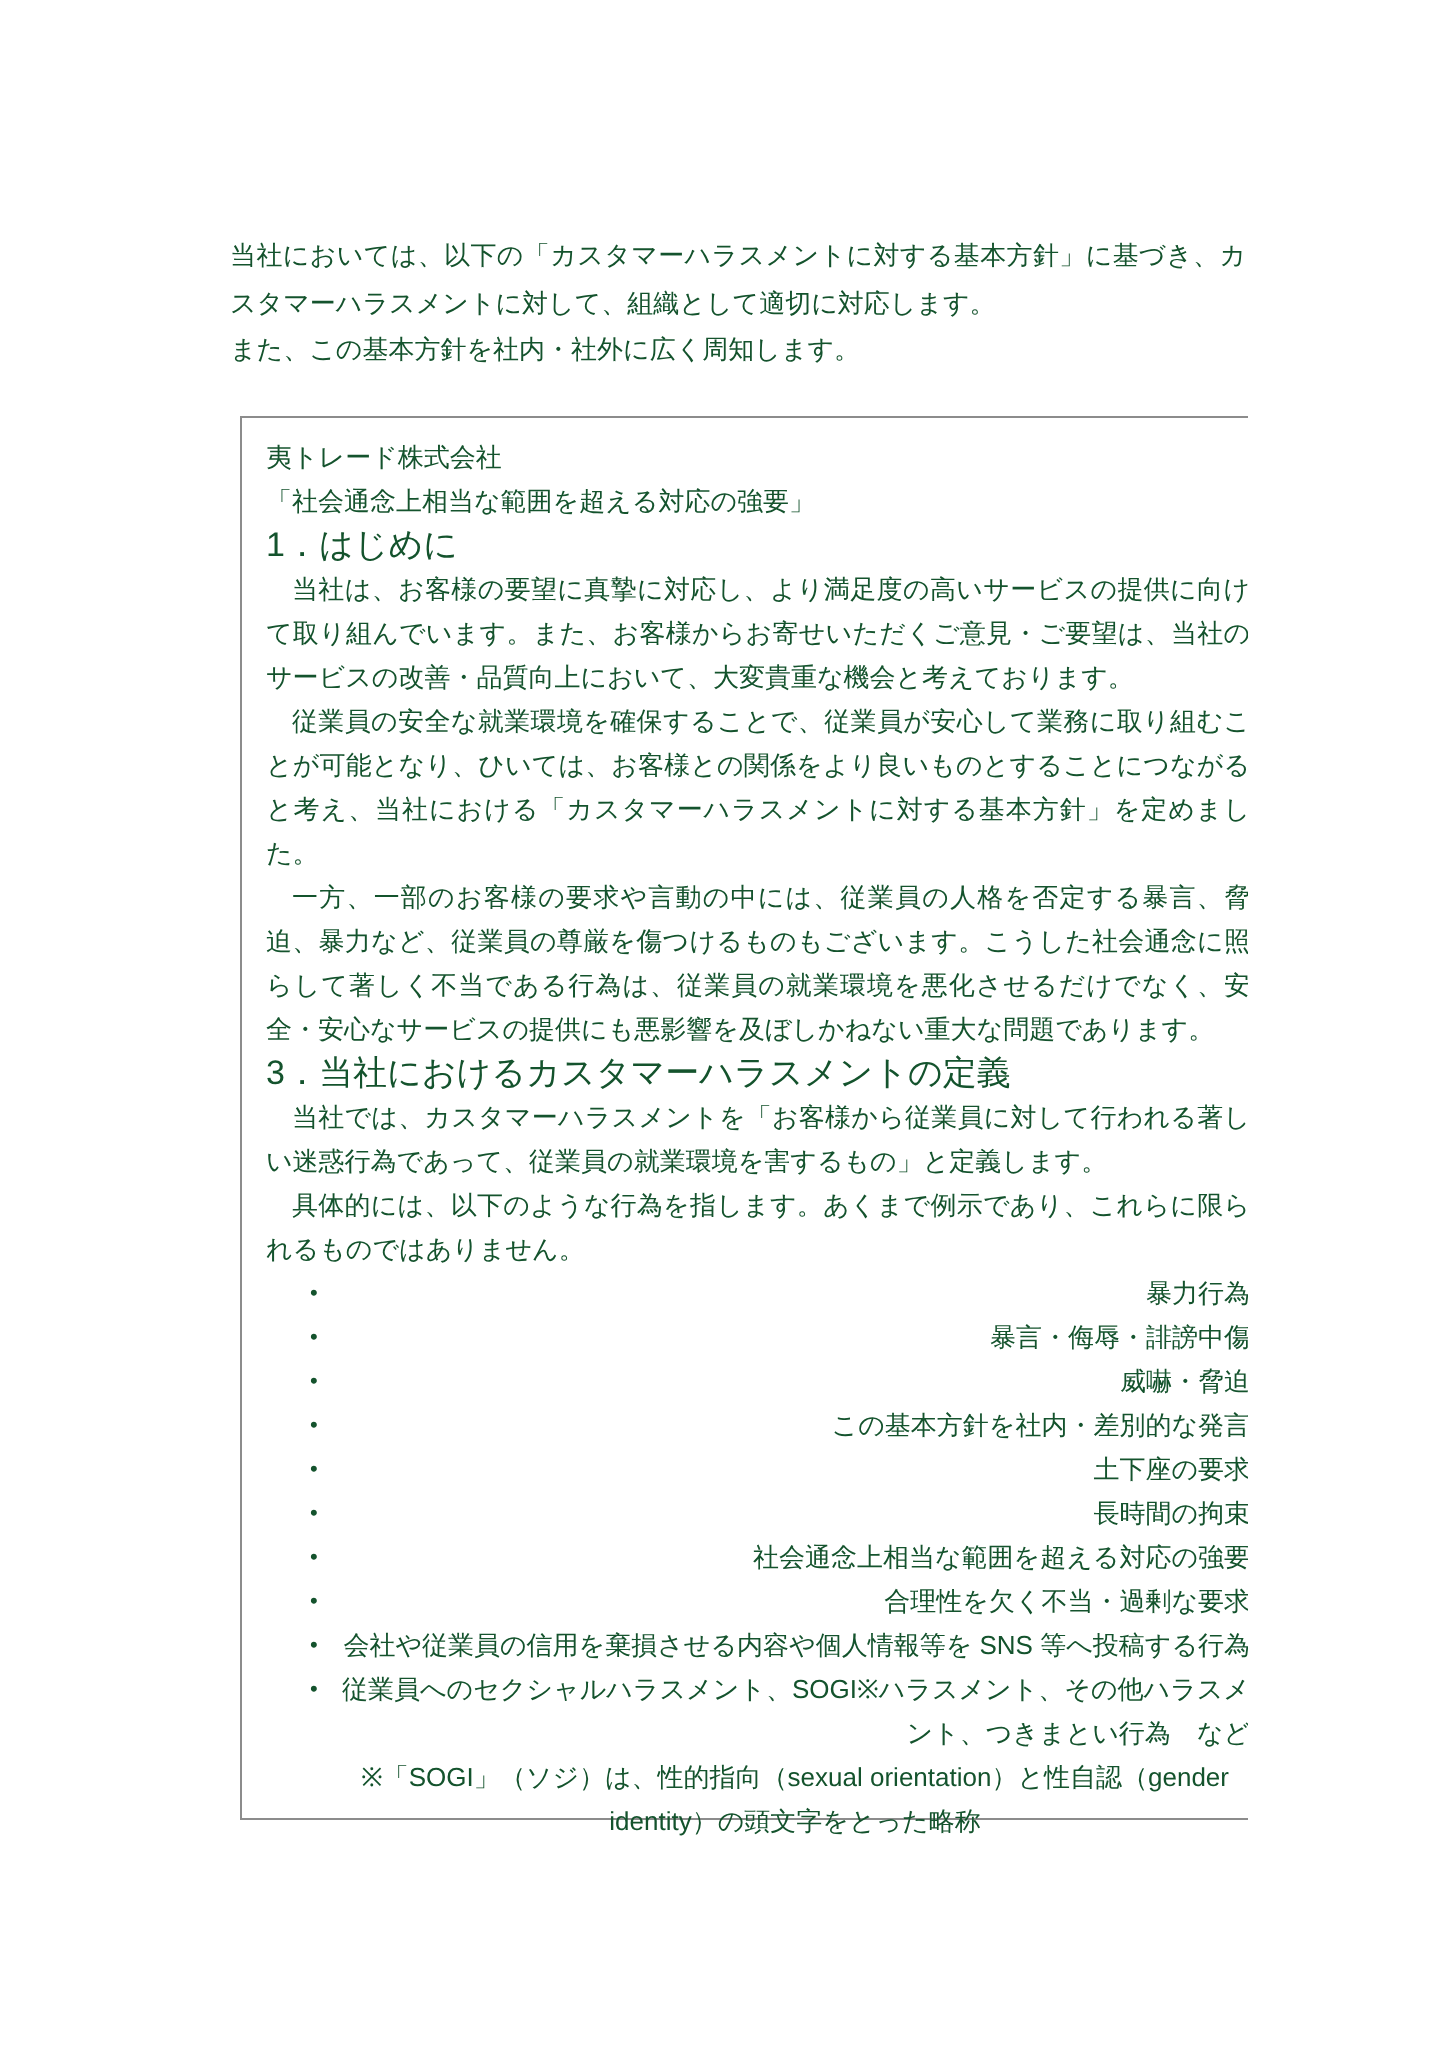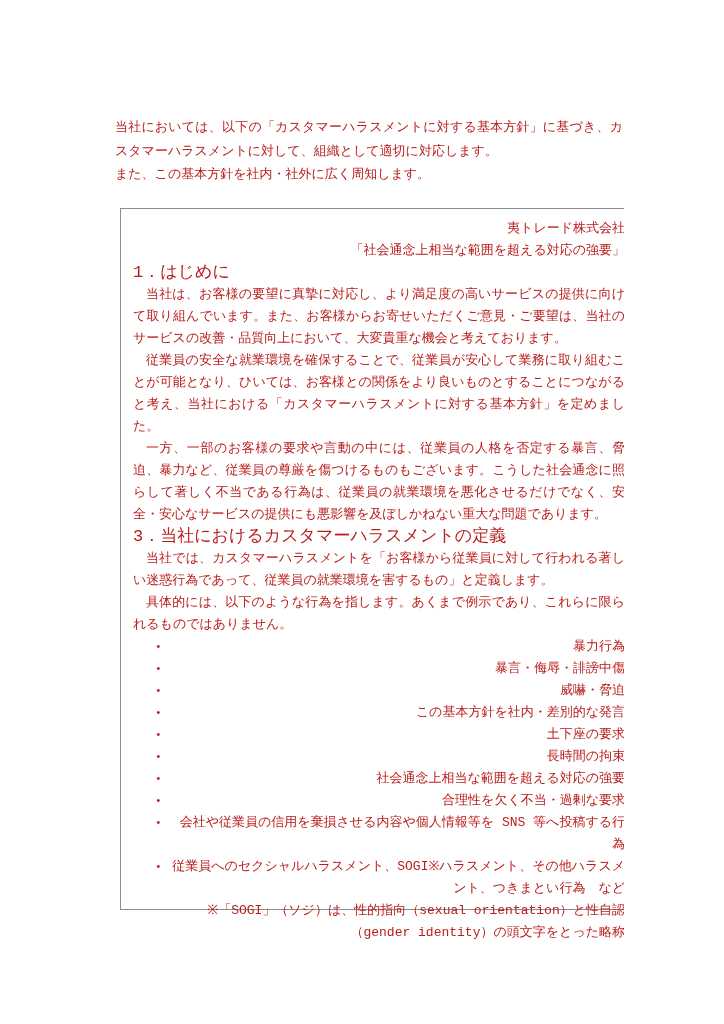--- a/index.html
+++ b/index.html
@@ -5,22 +5,22 @@
   html, body {
     margin: 0;
     padding: 0;
     background: #ffffff;
   }
   .page {
     position: relative;
     width: 624px;
     height: 1024px;
     background: #ffffff;
-    font-family: Liberation Mono, monospace;
-    color: #b91c1c;
+    font-family: Liberation Sans, sans-serif;
+    color: #14532d;
     overflow: hidden;
   }
   .intro {
     position: absolute;
     left: 115px;
     top: 116px;
     width: 508px;
     font-size: 13px;
     line-height: 23.5px;
     text-align: justify;
@@ -34,21 +34,21 @@
     width: 518px;
     height: 702px;
     box-sizing: border-box;
     border: 1px solid #8c8c8c;
     padding: 9px 12px 8px 12px;
     font-size: 13px;
     line-height: 22px;
     background: #ffffff;
   }
   .centered {
-    text-align: right;
+    text-align: left;
     margin: 0;
   }
   .sec-heading {
     margin: 0;
     font-size: 17px;
     font-weight: normal;
     line-height: 22px;
   }
   .para {
     margin: 0;
@@ -70,21 +70,21 @@
     width: 15px;
     font-size: 11px;
     line-height: 22px;
   }
   .bullet-text {
     flex: 1;
     text-align: right;
   }
   .note {
     margin: 0 0 0 37px;
-    text-align: right;
+    text-align: center;
   }
 </style>
 </head>
 <body>
 
 <div class="page">
 
   <div class="intro">
     <p>当社においては、以下の「カスタマーハラスメントに対する基本方針」に基づき、カスタマーハラスメントに対して、組織として適切に対応します。</p>
     <p>また、この基本方針を社内・社外に広く周知します。</p>

